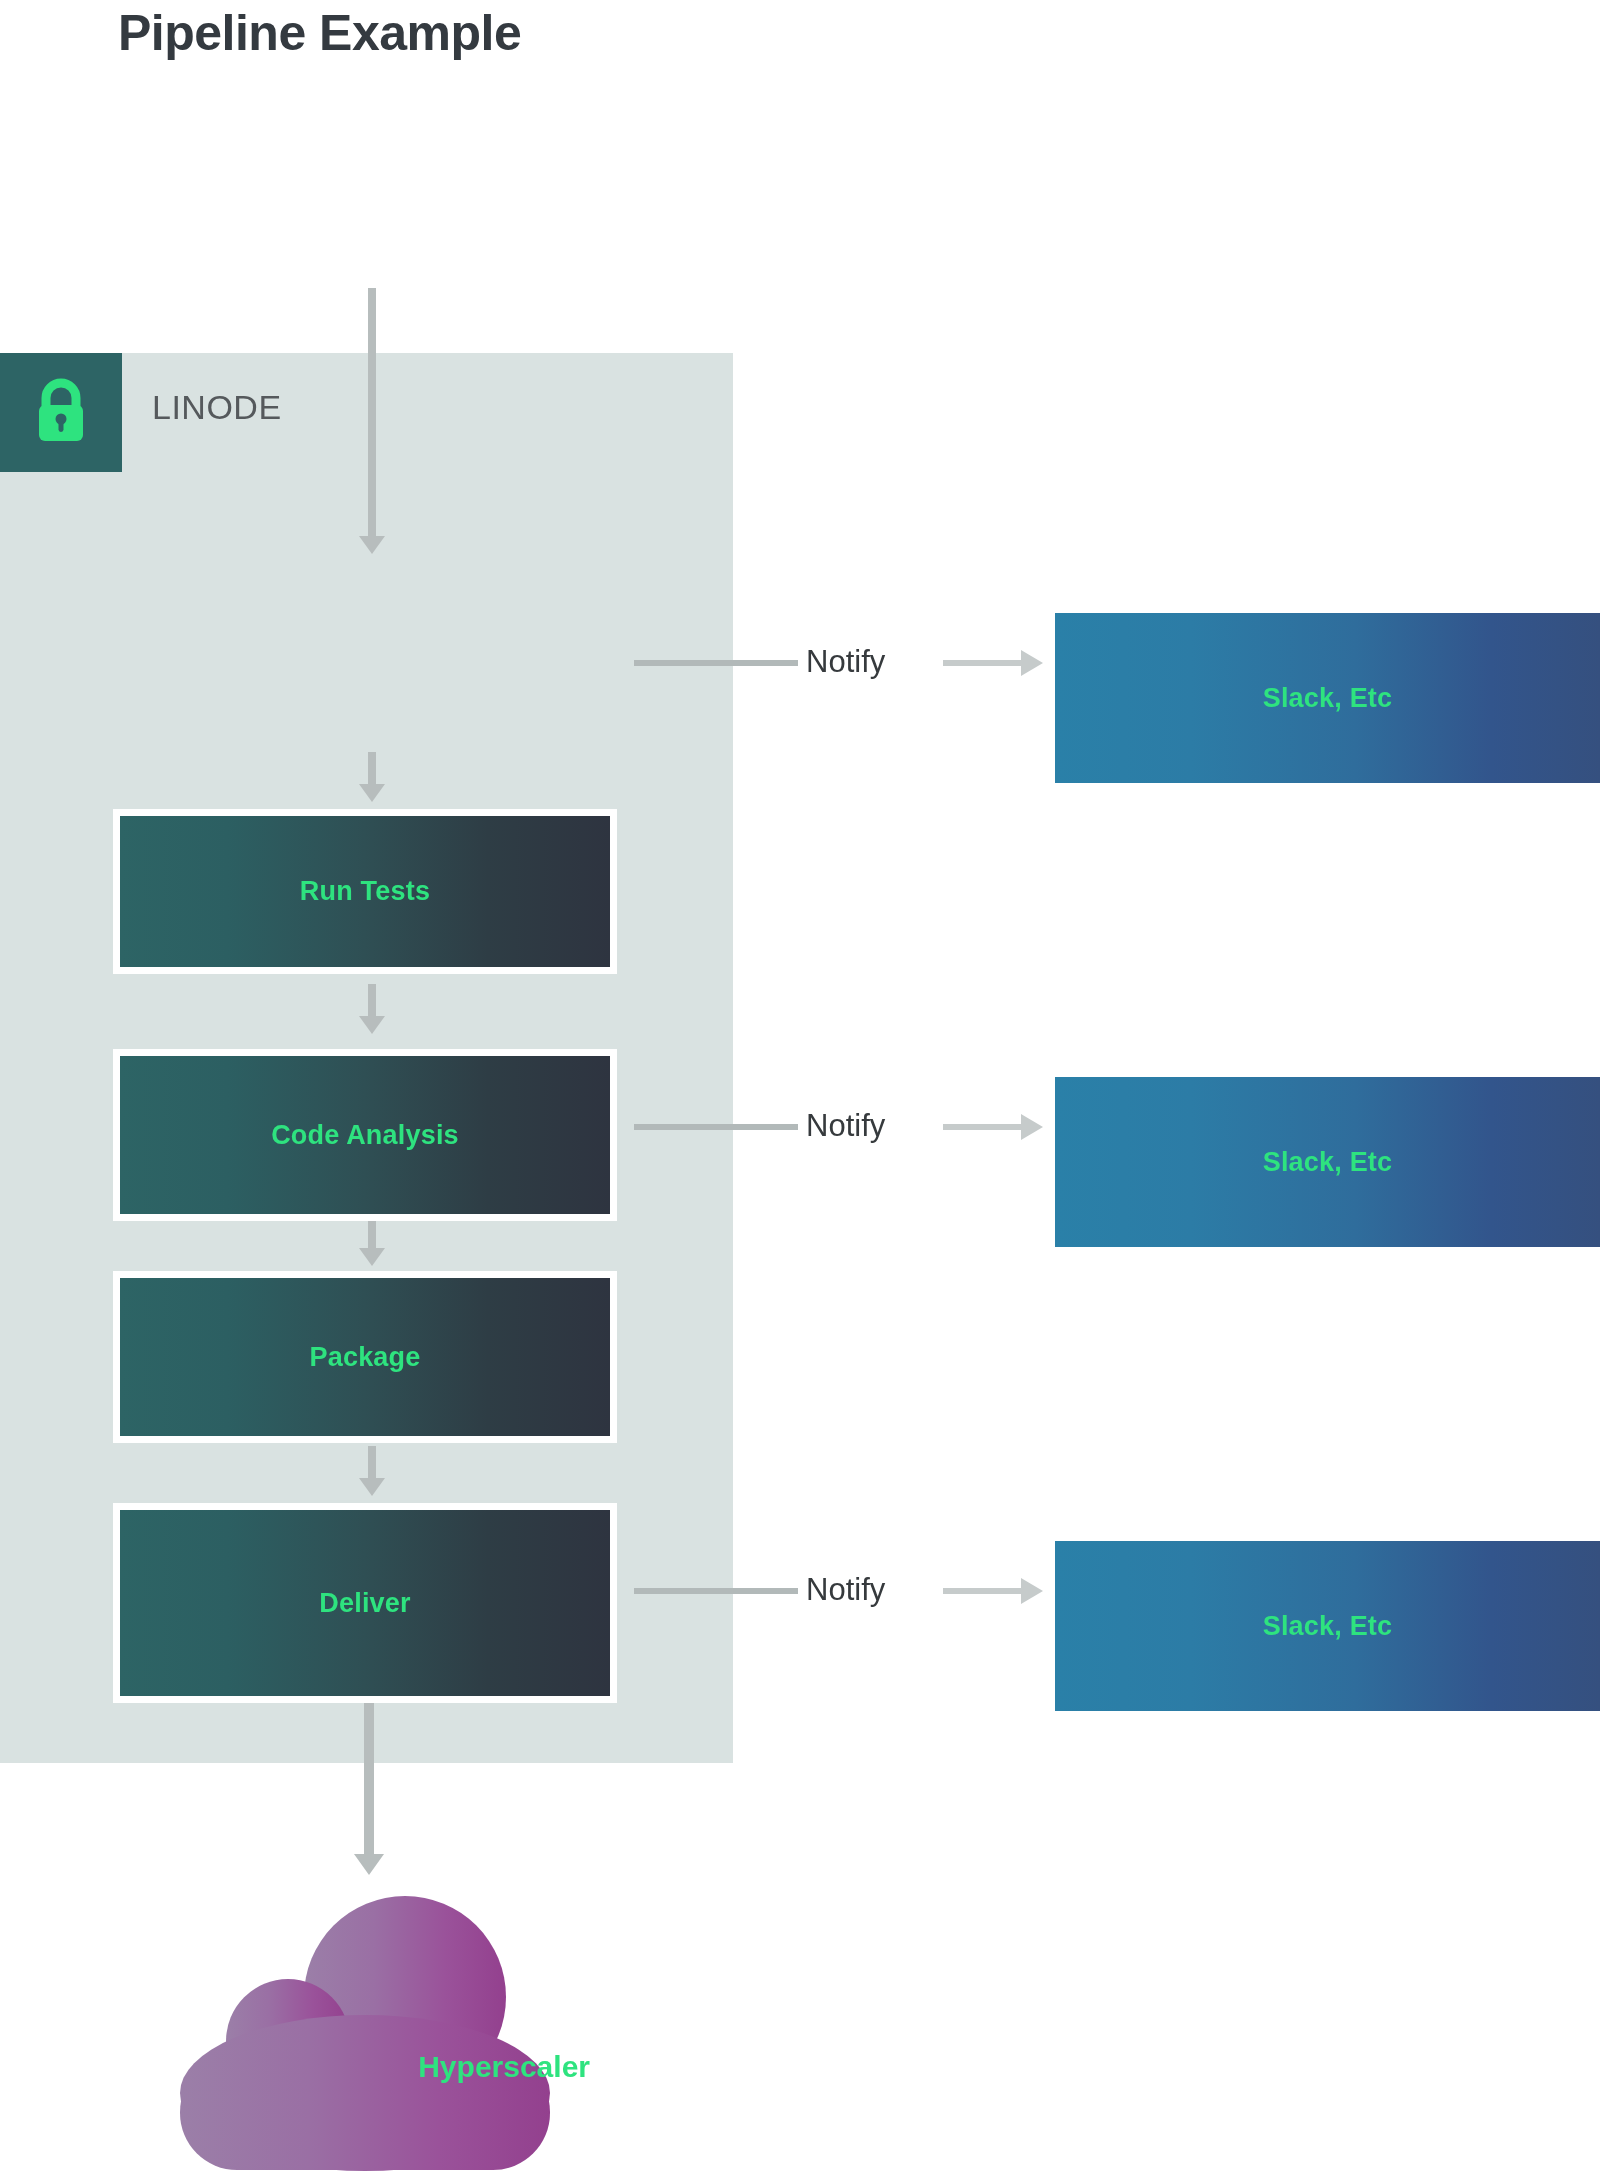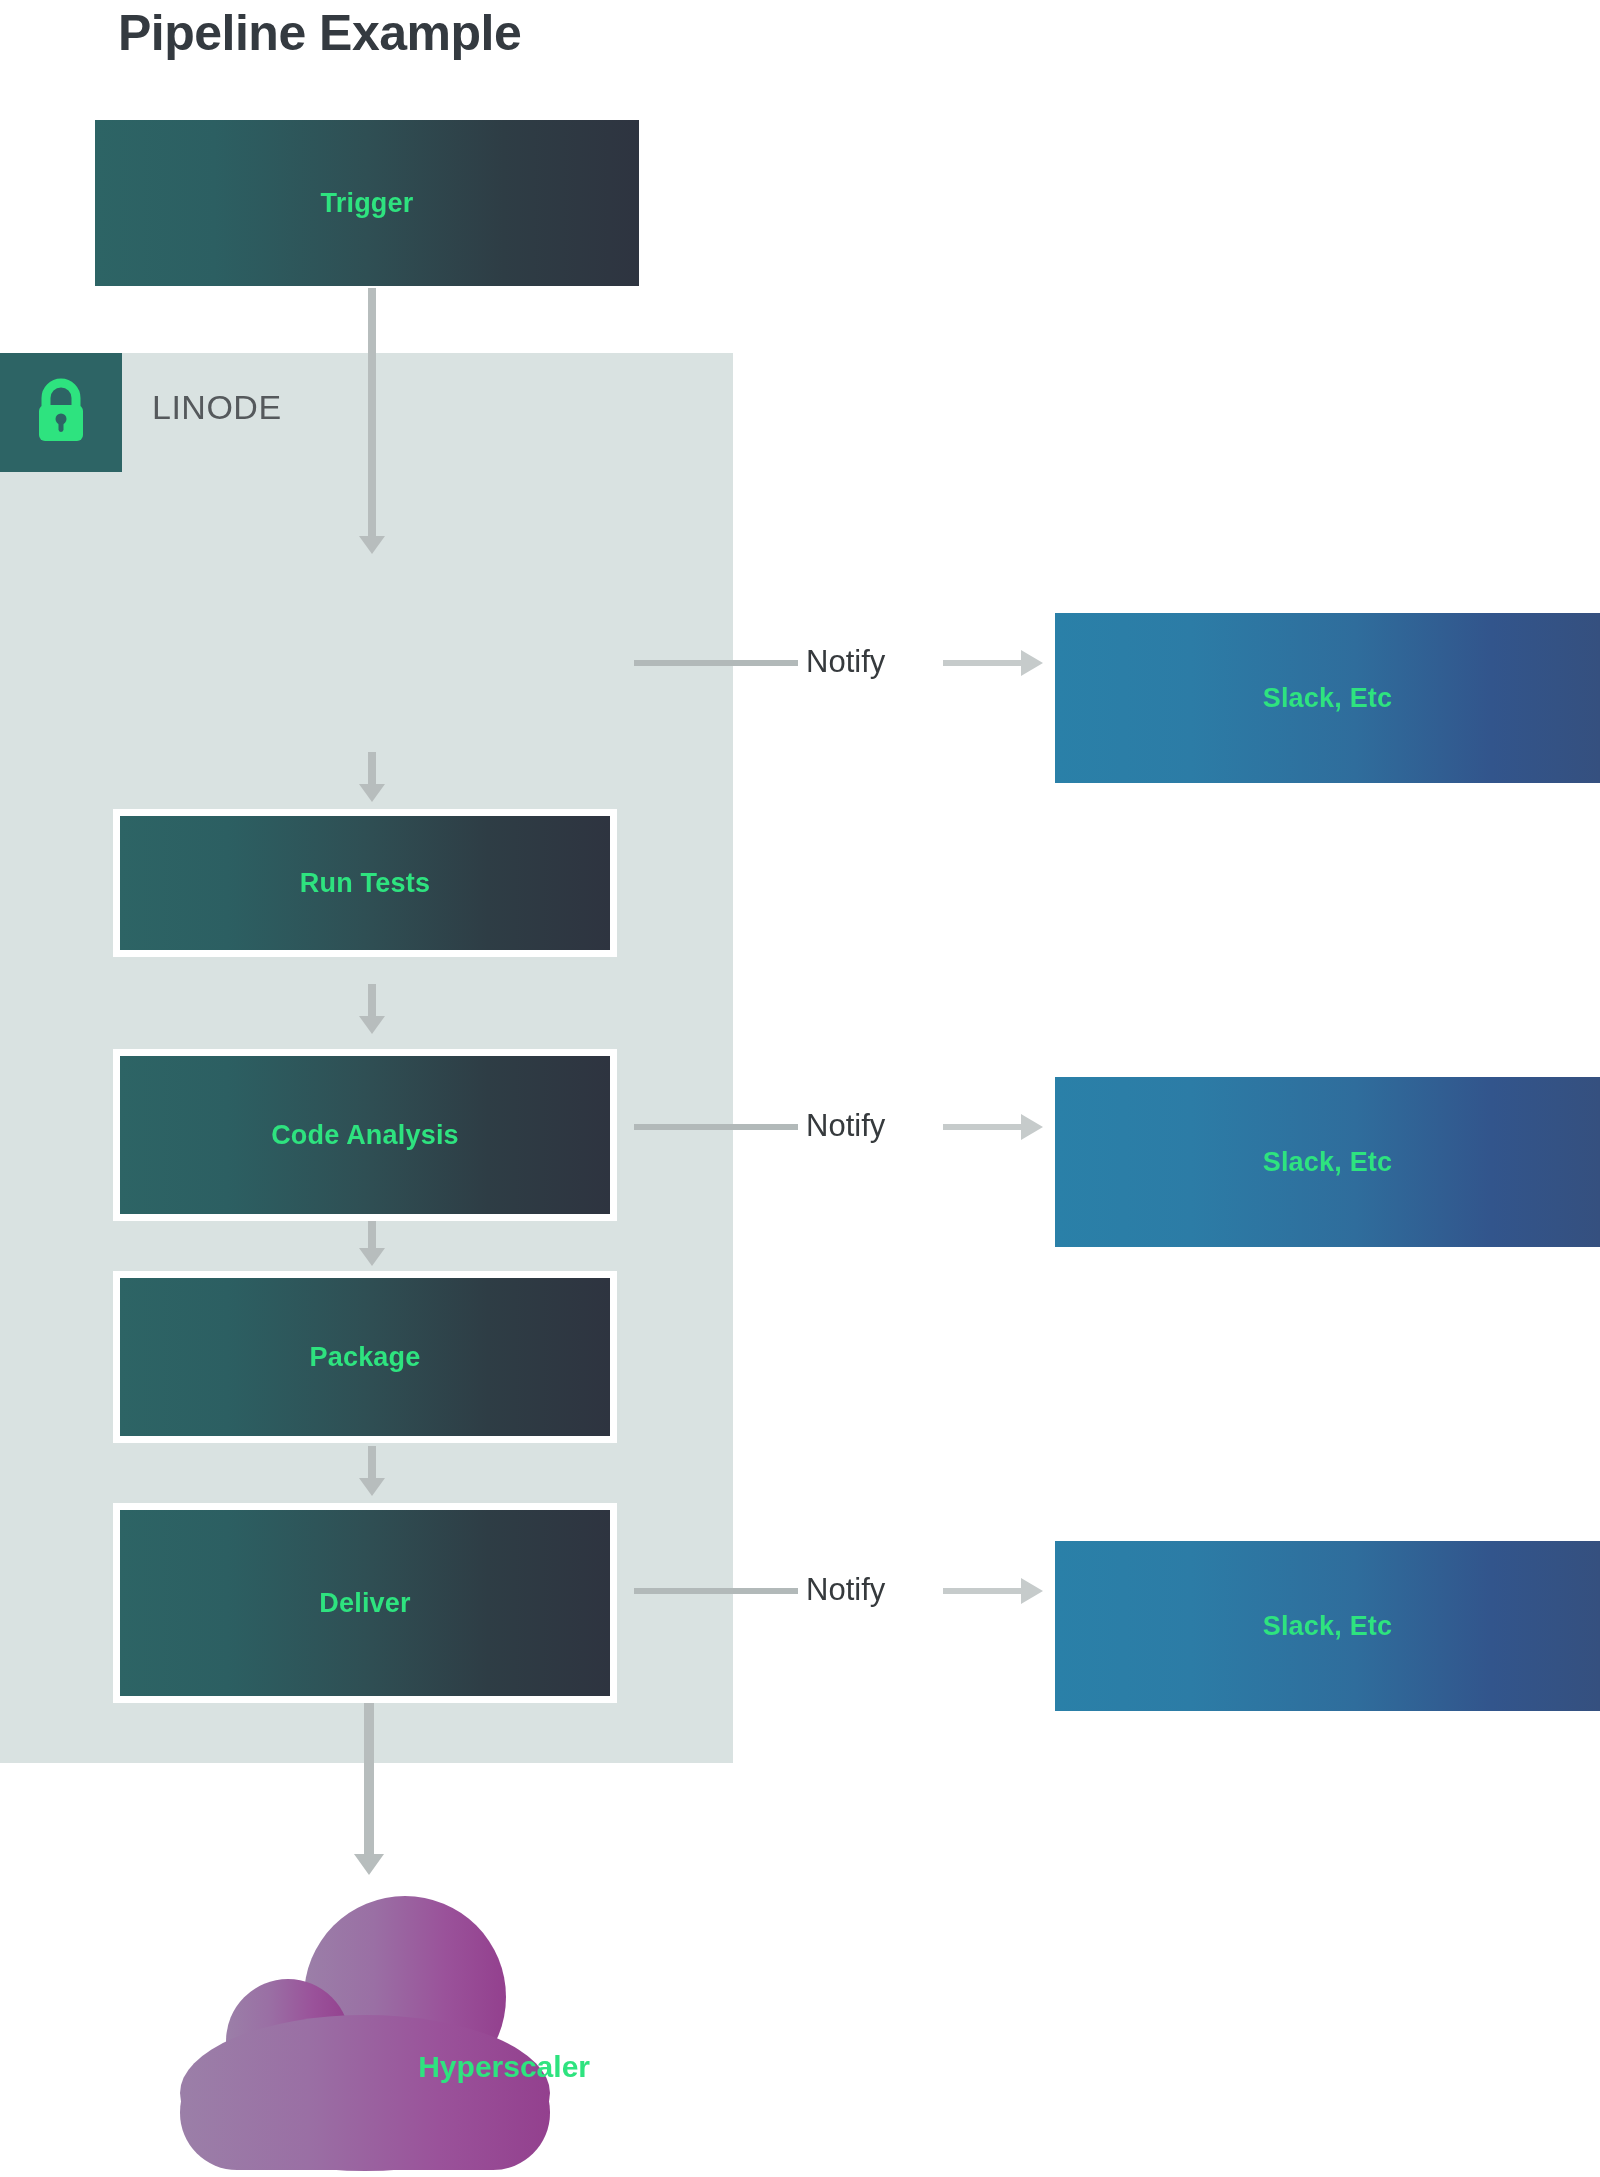--- a/index.html
+++ b/index.html
@@ -81,21 +81,21 @@
     border: 7px solid #ffffff;
   }
   .node-blue {
     background: linear-gradient(90deg, #2a80a8 0%, #2c7ca6 25%, #2f6d9c 55%, #32558c 80%, #35507f 100%);
     margin-top: 37px;
   }
 
   
   .n-trigger { left: 95px;  top: 120px;  width: 544px; height: 166px; }
   .n-build   { left: 113px; top: 577px;  width: 504px; height: 172px; }
-  .n-tests   { left: 113px; top: 809px;  width: 504px; height: 148px; }
+  .n-tests   { left: 113px; top: 809px;  width: 504px; height: 165px; }
   .n-code    { left: 113px; top: 1049px; width: 504px; height: 172px; }
   .n-package { left: 113px; top: 1271px; width: 504px; height: 172px; }
   .n-deliver { left: 113px; top: 1503px; width: 504px; height: 200px; }
 
   .n-slack1 { left: 1055px; top: 576px;  width: 545px; height: 170px; }
   .n-slack2 { left: 1055px; top: 1040px; width: 545px; height: 170px; }
   .n-slack3 { left: 1055px; top: 1504px; width: 545px; height: 170px; }
 
   
   .v-arrow {
@@ -187,23 +187,20 @@
     z-index: 3;
   }
 </style>
 </head>
 <body>
 
 <div class="canvas">
 
   <div class="page-title">Pipeline Example</div>
 
-  <div class="node node-dark n-trigger">
-    <span>Trigger</span>
-  </div>
 
   <div class="linode-panel"></div>
 
   <div class="linode-badge">
     <span>
       <svg width="62" height="68" viewBox="0 0 62 68" aria-hidden="true">
         <path d="M16 30 V21 a15 15 0 0 1 30 0 V30" fill="none" stroke="#2ee37f" stroke-width="9" stroke-linecap="round"></path>
         <rect x="9" y="28" width="44" height="36" rx="6" fill="#2ee37f"></rect>
         <circle cx="31" cy="42" r="5.5" fill="#2d6465"></circle>
         <rect x="28.5" y="44" width="5" height="11" rx="2.4" fill="#2d6465"></rect>

